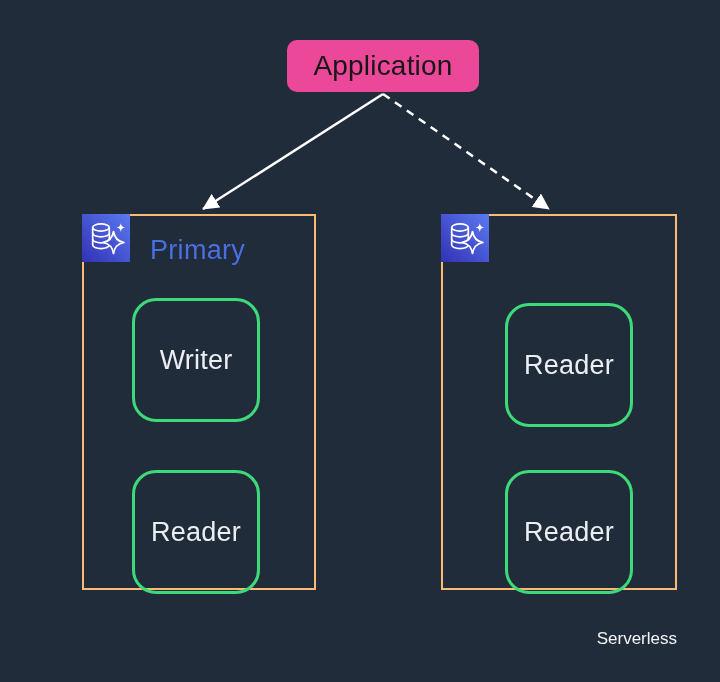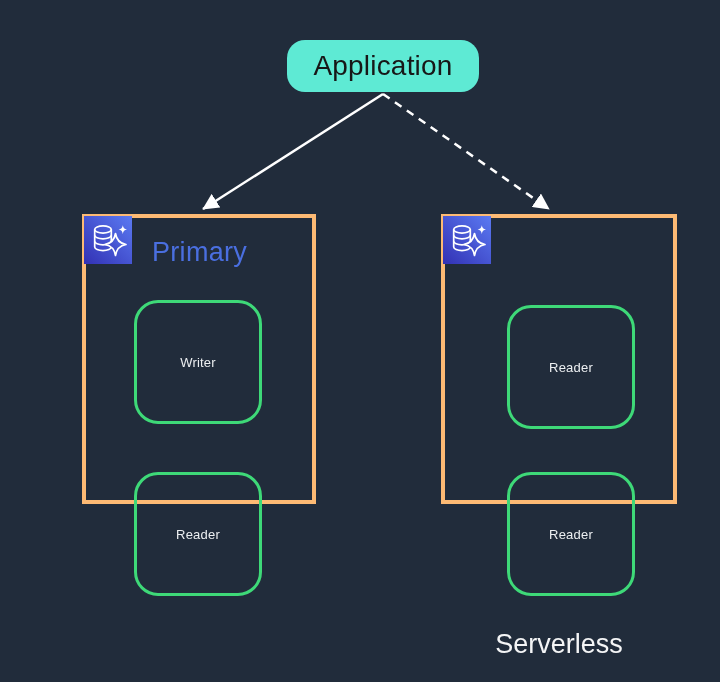--- a/index.html
+++ b/index.html
@@ -2,47 +2,47 @@
 <html><head>
 <meta charset="utf-8">
 <style>
   html,body{margin:0;padding:0;background:#212c3b;}
   .canvas{
     position:relative;width:720px;height:682px;background:#212c3b;
     font-family:"Liberation Sans","DejaVu Sans",sans-serif;overflow:hidden;
   }
   .app-box{
     position:absolute;left:287px;top:40px;width:192px;height:52px;
-    background:#5eead4;border-radius:18px;display:flex;align-items:center;justify-content:center;
+    background:#ec4899;border-radius:10px;display:flex;align-items:center;justify-content:center;
   }
   .app-box span{color:#171717;font-size:28px;font-weight:500;letter-spacing:.2px;}
   .arrows{position:absolute;left:0;top:0;width:720px;height:682px;pointer-events:none;}
   .cluster{
-    position:absolute;top:214px;height:290px;border:4px solid #fdba74;box-sizing:border-box;
+    position:absolute;top:214px;height:376px;border:2px solid #fdba74;box-sizing:border-box;
   }
   .cluster.primary{left:82px;width:234px;}
   .cluster.secondary{left:441px;width:236px;}
   .badge{position:absolute;left:-2px;top:-2px;width:48px;height:48px;}
   .cluster-title{
     position:absolute;left:66px;top:13px;height:42px;line-height:42px;
     color:#4a6fe0;font-size:27px;font-weight:500;letter-spacing:.3px;
   }
   .node{
     position:absolute;width:128px;height:124px;border:3.5px solid #3ed978;border-radius:24px;
     box-sizing:border-box;display:flex;align-items:center;justify-content:center;
   }
-  .node span{color:#eceff1;font-size:13px;letter-spacing:.2px;}
+  .node span{color:#eceff1;font-size:27px;letter-spacing:.2px;}
   .primary .node{left:48px;}
   .secondary .node{left:62px;}
   .node.pos-top{top:82px;}
   .secondary .node.pos-top{top:87px;}
   .node.pos-bottom{top:254px;}
   .caption{
-    position:absolute;left:441px;top:629px;width:236px;text-align:center;
-    color:#f4f5f6;font-size:27px;font-weight:500;
+    position:absolute;left:441px;top:629px;width:236px;text-align:right;
+    color:#f4f5f6;font-size:17px;font-weight:500;
   }
   .watermark{
     position:absolute;right:7px;bottom:8px;
     color:rgba(198,205,210,0.85);font-size:19px;letter-spacing:.5px;
     text-shadow:0 0 2px rgba(0,0,0,.4);
   }
 </style>
 </head>
 <body>
 

